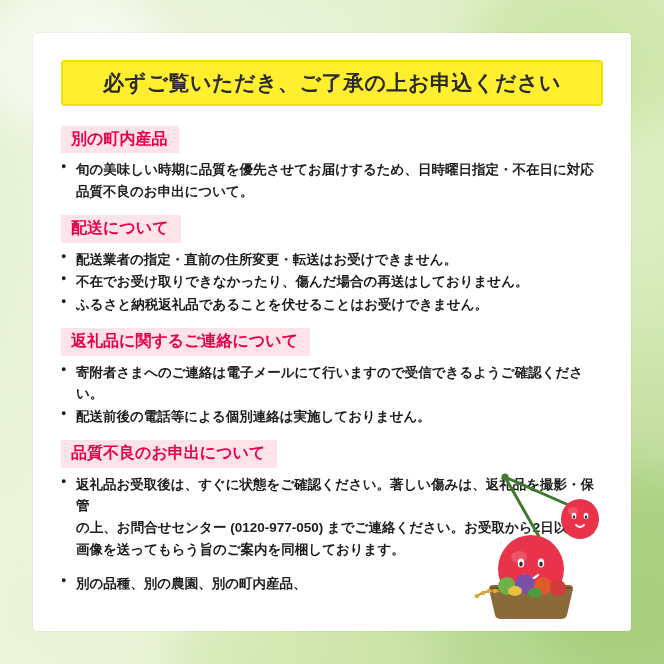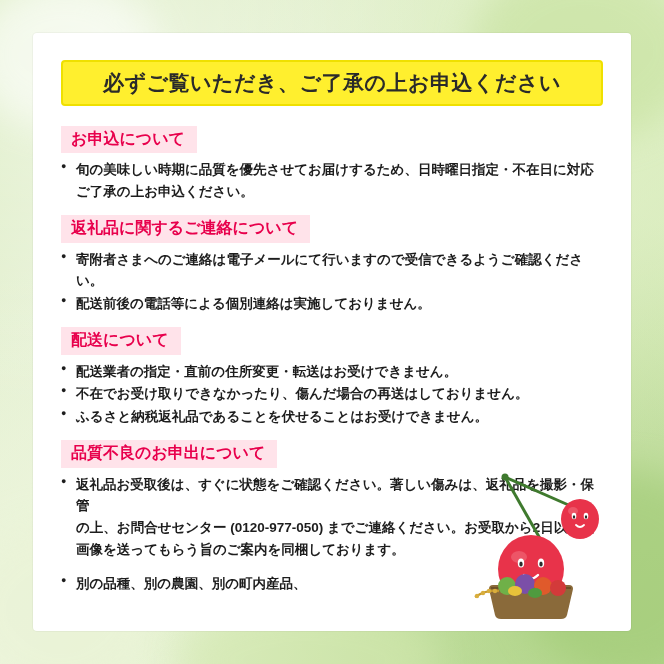--- a/index.html
+++ b/index.html
@@ -130,52 +130,52 @@
   <div class="blur-blob b5"></div>
 
   <div class="card">
     <div class="inner">
 
       <div class="title-band">
         <div class="t">必ずご覧いただき、ご了承の上お申込ください</div>
       </div>
 
       <div class="section">
-        <div class="sec-head">お申込について</div>
+        <div class="sec-head">別の町内産品</div>
         <ul class="bullets">
           <li>
             <span class="cont">旬の美味しい時期に品質を優先させてお届けするため、日時曜日指定・不在日に対応</span>
-            <span class="cont">ご了承の上お申込ください。</span>
+            <span class="cont">品質不良のお申出について。</span>
+          </li>
+        </ul>
+      </div>
+
+      <div class="section">
+        <div class="sec-head">配送について</div>
+        <ul class="bullets">
+          <li>
+            <span class="cont">配送業者の指定・直前の住所変更・転送はお受けできません。</span>
+          </li>
+          <li>
+            <span class="cont">不在でお受け取りできなかったり、傷んだ場合の再送はしておりません。</span>
+          </li>
+          <li>
+            <span class="cont">ふるさと納税返礼品であることを伏せることはお受けできません。</span>
           </li>
         </ul>
       </div>
 
       <div class="section">
         <div class="sec-head">返礼品に関するご連絡について</div>
         <ul class="bullets">
           <li>
             <span class="cont">寄附者さまへのご連絡は電子メールにて行いますので受信できるようご確認ください。</span>
           </li>
           <li>
             <span class="cont">配送前後の電話等による個別連絡は実施しておりません。</span>
-          </li>
-        </ul>
-      </div>
-
-      <div class="section">
-        <div class="sec-head">配送について</div>
-        <ul class="bullets">
-          <li>
-            <span class="cont">配送業者の指定・直前の住所変更・転送はお受けできません。</span>
-          </li>
-          <li>
-            <span class="cont">不在でお受け取りできなかったり、傷んだ場合の再送はしておりません。</span>
-          </li>
-          <li>
-            <span class="cont">ふるさと納税返礼品であることを伏せることはお受けできません。</span>
           </li>
         </ul>
       </div>
 
       <div class="section">
         <div class="sec-head">品質不良のお申出について</div>
         <ul class="bullets">
           <li>
             <span class="cont">返礼品お受取後は、すぐに状態をご確認ください。著しい傷みは、返礼品を撮影・保管</span>
             <span class="cont">の上、お問合せセンター (0120-977-050) までご連絡ください。お受取から2日以上経</span>

